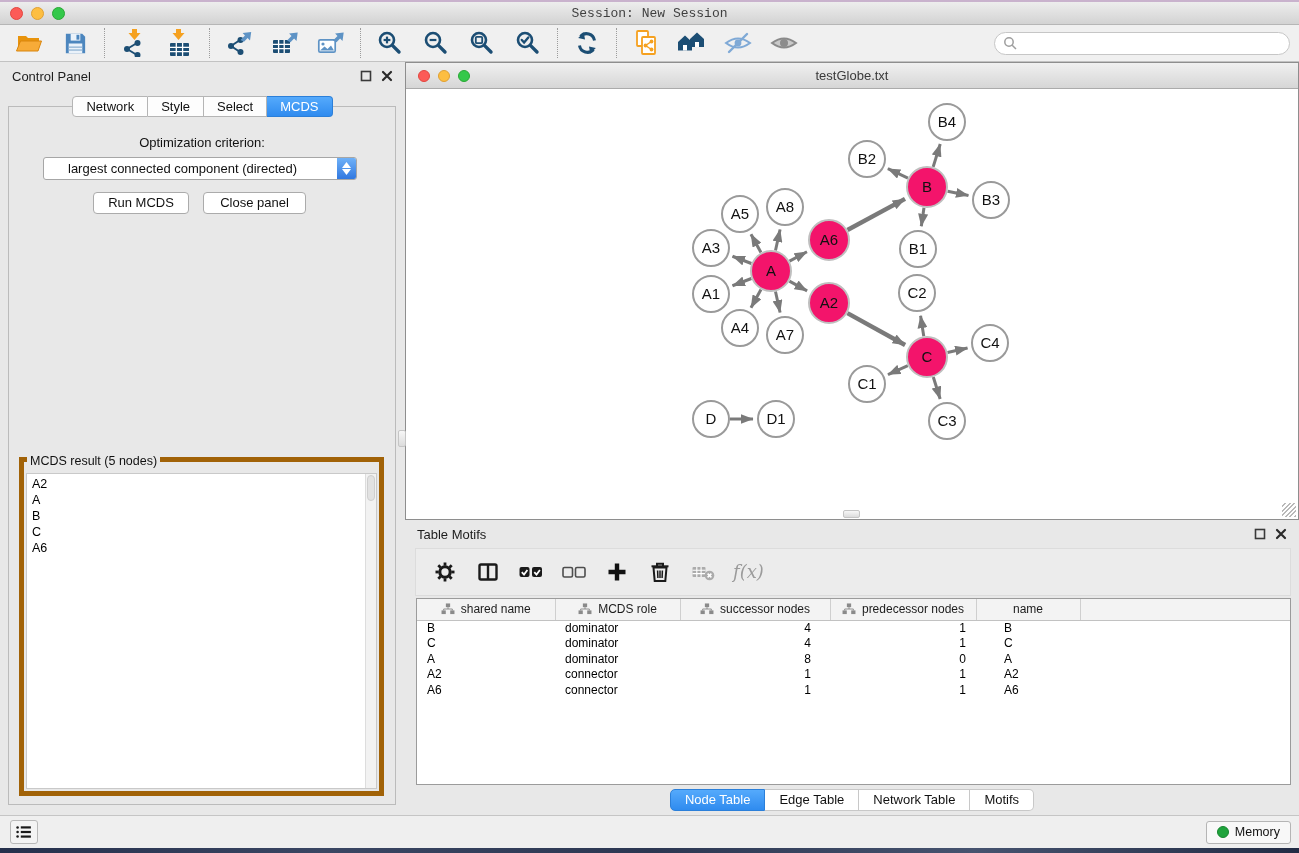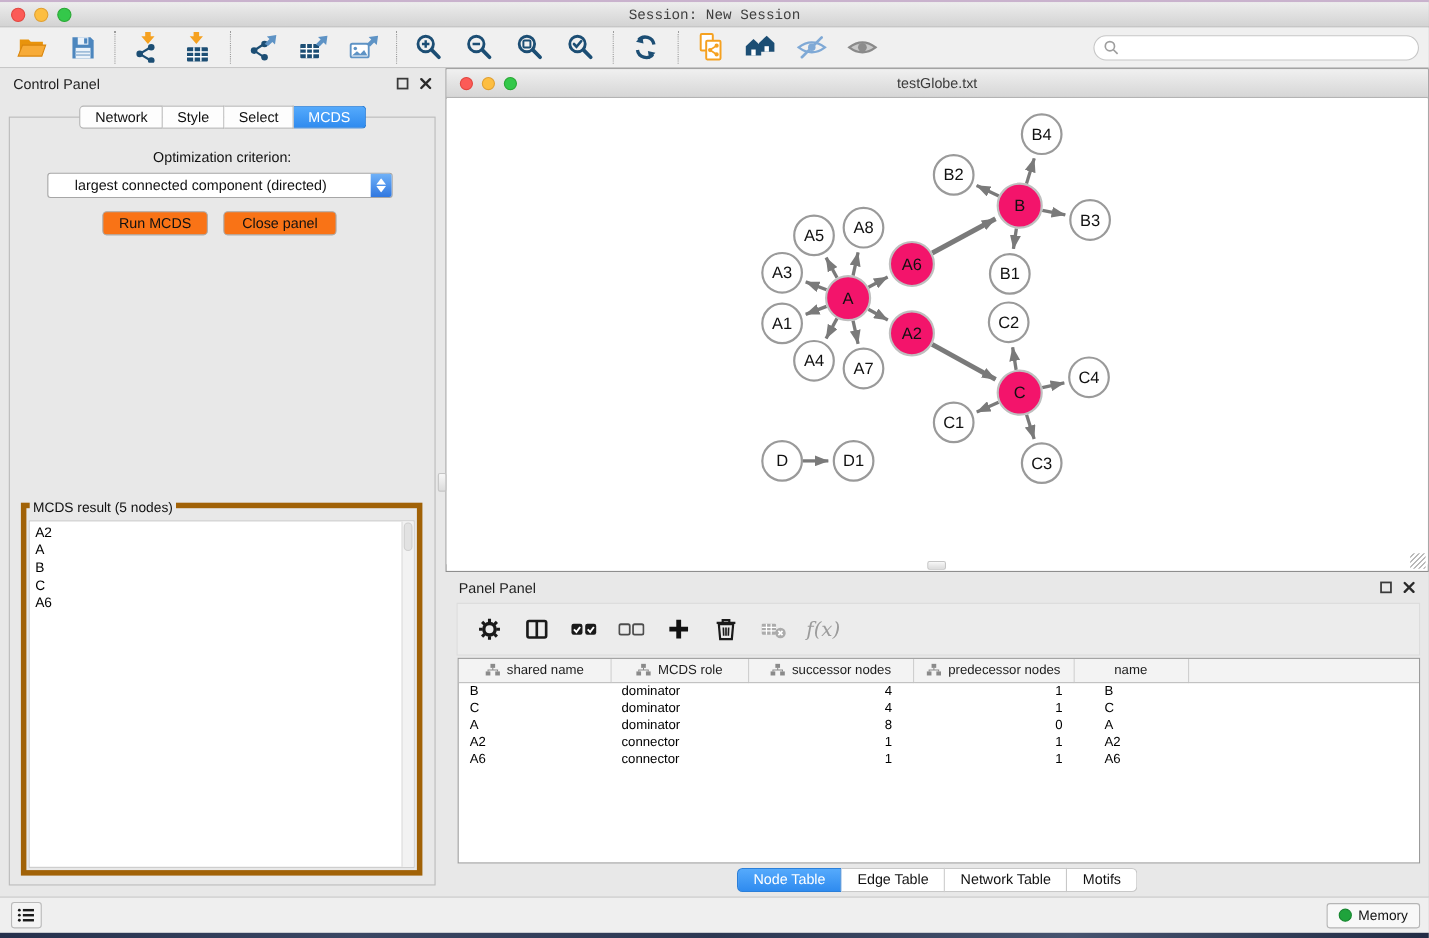--- a/index.html
+++ b/index.html
@@ -40,21 +40,21 @@
   .tab:first-child { border-left:1px solid #B5B5B5; border-radius:4px 0 0 4px; }
   .tab:last-child { border-radius:0 4px 4px 0; }
   .tab.active { background:linear-gradient(#55AAFC,#2F8BEF); border-color:#2B7FD9; color:#fff; }
   .cp-box { position:absolute; left:8px; right:9px; top:44px; bottom:10px; border:1px solid #BBBBBB; background:#E8E8E8; }
   .opt-label { position:absolute; left:0; right:0; top:28px; text-align:center; font-size:13px; color:#111; }
   .combo { position:absolute; left:34px; top:50px; width:314px; height:23px; background:#fff;
     border:1px solid #A6A6A6; border-radius:3px; display:flex; align-items:center; }
   .combo-text { flex:1; font-size:13px; padding-left:24px; color:#111; white-space:nowrap; }
   .combo-step { width:19px; height:21px; border-radius:0 2px 2px 0; background:linear-gradient(#6FB1F8,#3178E0);
     display:flex; flex-direction:column; align-items:center; justify-content:center; gap:1px; }
-  .btn { position:absolute; height:22px; background:#f97316; border:1px solid #ABABAB; border-radius:4px;
+  .btn { position:absolute; height:22px; background:#ffffff; border:1px solid #ABABAB; border-radius:4px;
     font-size:13px; color:#111; text-align:center; line-height:20px; }
   .btn.run { left:84px; top:85px; width:96px; }
   .btn.closep { left:194px; top:85px; width:103px; }
   .group { position:absolute; left:10px; top:350px; width:365px; height:339px; border:5px solid #a16207; }
   .group-legend { position:absolute; top:-8px; left:3px; background:#E8E8E8; padding:0 3px; font-size:12.5px; color:#111; }
   .group-list { position:absolute; left:2px; right:2px; top:11px; bottom:2px; background:#fff;
     border:1px solid #C9C9C9; overflow:hidden; }
   .mcds-item { font-size:12.5px; line-height:16px; padding:0 5px; color:#000; }
   .mcds-item:first-child { padding-top:2px; }
   .group-scroll { position:absolute; right:0; top:0; bottom:0; width:11px; background:#F2F2F2; border-left:1px solid #DDD; }
@@ -466,21 +466,21 @@
           </g>
       </svg>
     </div>
     <div class="nw-grip"></div>
   </div>
 
   <div class="h-grip"></div>
 
   <div class="table-panel">
     <div class="panel-head">
-      <span class="ptitle">Panel Panel</span>
+      <span class="ptitle">Table Motifs</span>
       <span class="pbtns">
         <svg width="12" height="12" viewBox="0 0 12 12">
             <rect x="1.5" y="1.5" width="9" height="9" stroke="#3A3A3A" stroke-width="1.6" fill="none"></rect>
           </svg>
         <svg width="12" height="12" viewBox="0 0 12 12">
             <path d="M2 2 L10 10 M10 2 L2 10" stroke="#2A2A2A" stroke-width="2.2" stroke-linecap="round"></path>
           </svg>
       </span>
     </div>
     <div class="tp-toolbar">

